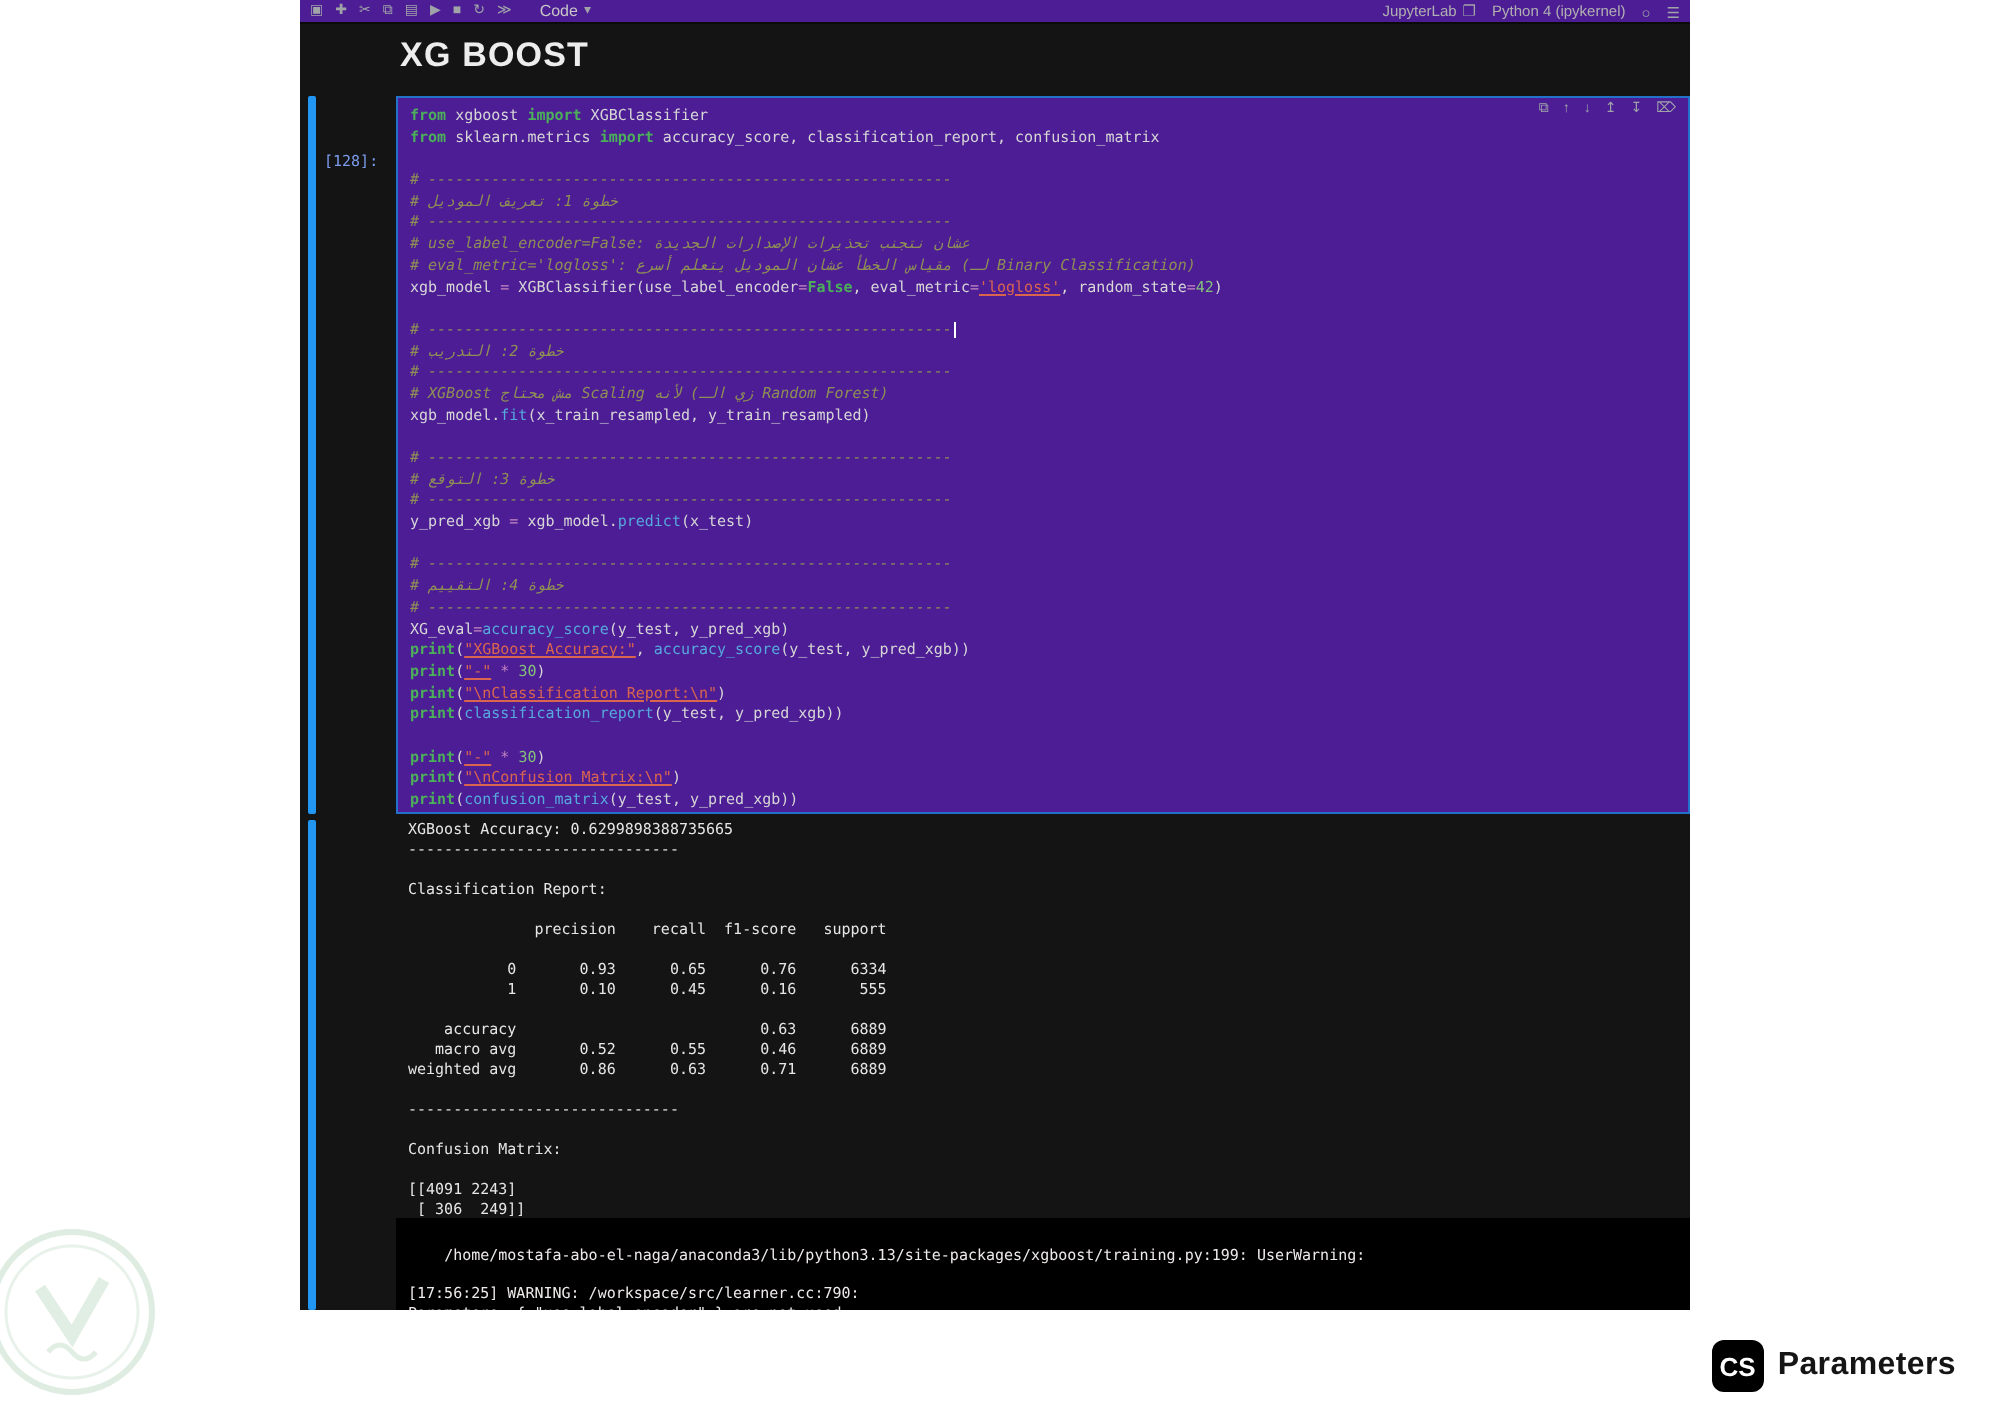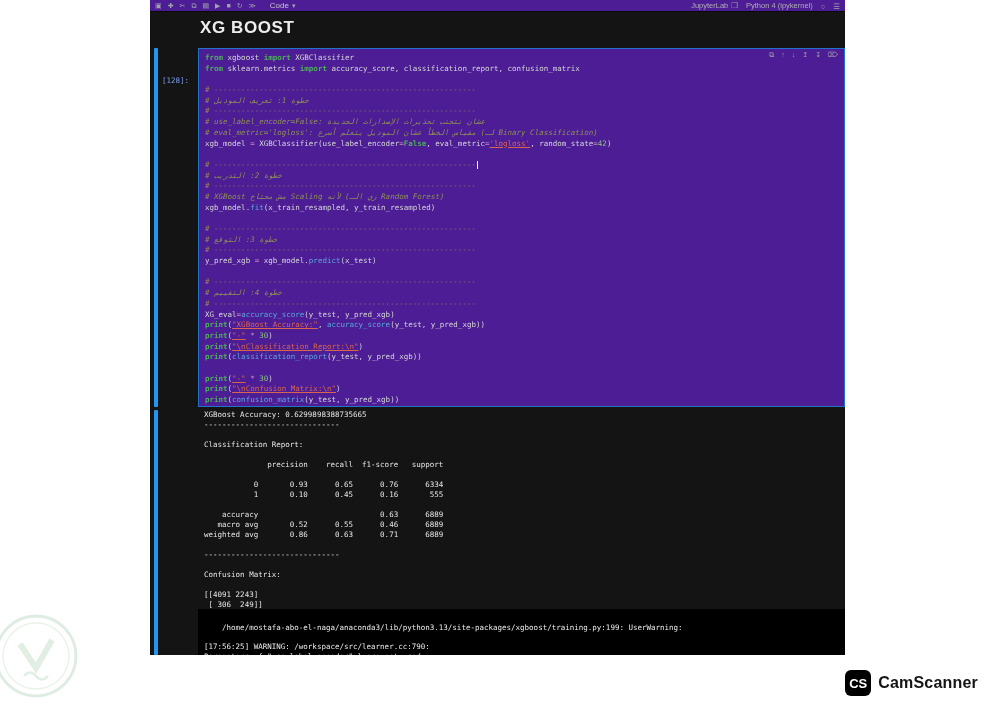--- a/index.html
+++ b/index.html
@@ -180,14 +180,14 @@
   <svg width="88" height="88" viewBox="0 0 88 88">
     <circle cx="44" cy="44" r="40" fill="none" stroke="#9cc7a5" stroke-width="3"></circle>
     <circle cx="44" cy="44" r="33" fill="none" stroke="#bcd8c0" stroke-width="1.5"></circle>
     <path d="M28 32 L44 56 L60 28" stroke="#a5cbaa" stroke-width="6" fill="none"></path>
     <path d="M32 64 q6 -7 12 0 t12 0" stroke="#a5cbaa" stroke-width="2.5" fill="none"></path>
   </svg>
 </div>
 
 <div class="camscanner">
   <span class="cs-badge">CS</span>
-  <span class="cs-label">CamScanner</span>
+  <span class="cs-label">Parameters</span>
 </div>
 
 </body></html>

